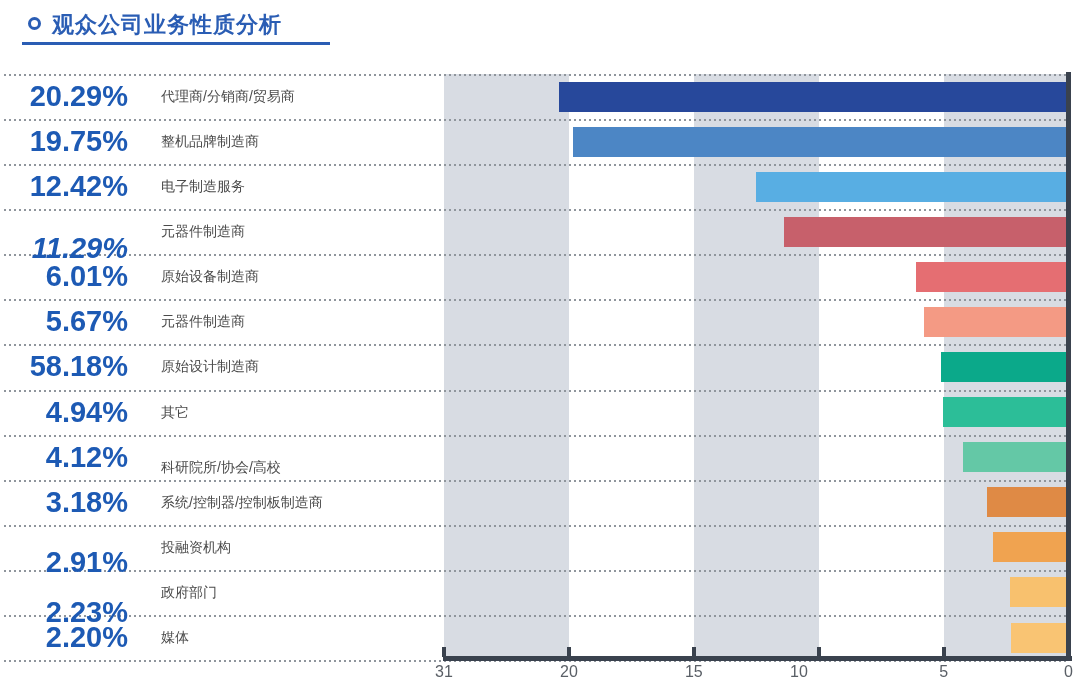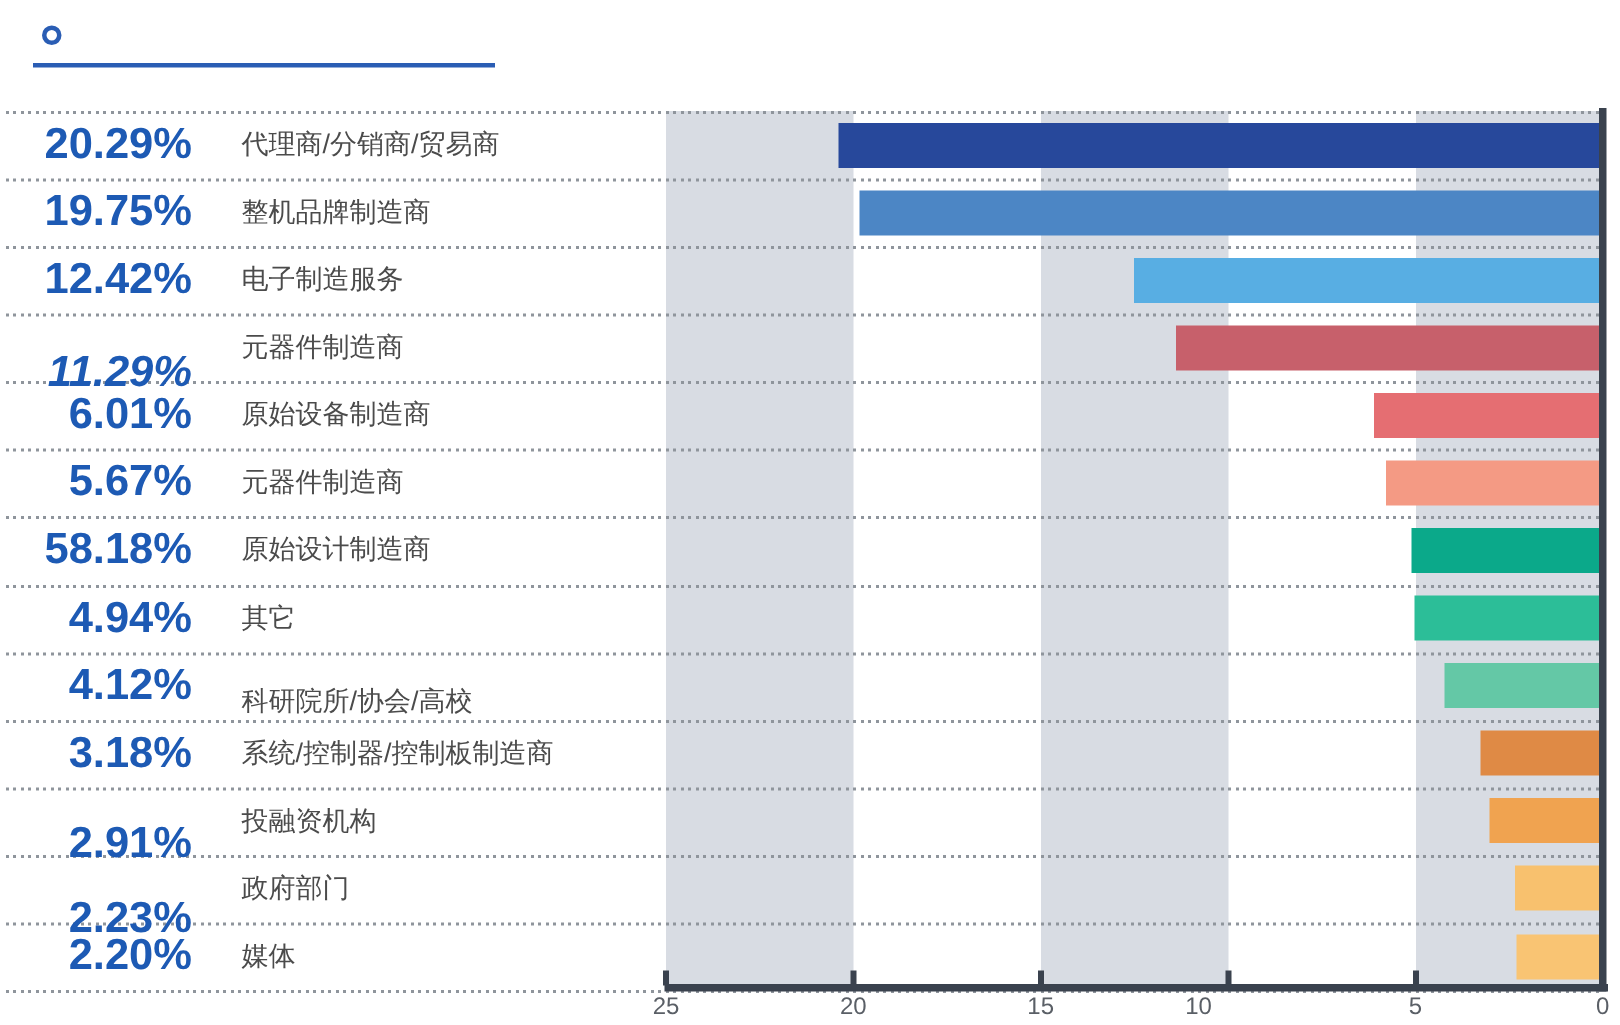--- a/index.html
+++ b/index.html
@@ -26,39 +26,40 @@
   
   .band { position: absolute; top: 74px; height: 585px; background: #d8dce3; }
   .dotline { position: absolute; height: 2px; left: 4px; width: 1062px;
     background: repeating-linear-gradient(90deg, #8f959c 0 2px, transparent 2px 5px); }
   .row-pct {
     position: absolute; left: 0; width: 128px; text-align: right;
     font-size: 29px; font-weight: bold; color: #1d5ab4; line-height: 45px; white-space: nowrap;
   }
   .row-label {
     position: absolute; left: 161px; width: 300px;
-    font-size: 18px; color: #4b4b4b; line-height: 45px; white-space: nowrap;
+    font-size: 14px; color: #4b4b4b; line-height: 45px; white-space: nowrap;
   }
   .bar { position: absolute; height: 30px; }
 
   .zero-line { position: absolute; left: 1066px; top: 72px; width: 5px; height: 589px; background: #3a424e; }
   .axis-line { position: absolute; left: 443px; top: 656px; width: 629px; height: 5px; background: #3a424e; }
   .axis-tick { position: absolute; top: 647px; width: 4px; height: 10px; background: #3a424e; }
   .tick-label {
     position: absolute; top: 663px; width: 44px; text-align: center;
     font-size: 16px; color: #5a5f66;
   }
 </style>
 </head>
 <body>
 
 <div id="stage">
 
   <div class="title-wrap">
     <span class="title-bullet"></span>
+    <span class="title-text">观众公司业务性质分析</span>
     <span class="title-underline"></span>
   </div>
 
   <div id="chart">
       <div class="band" style="left: 444px; width: 124.9px;"></div>
       <div class="band" style="left: 693.8px; width: 124.9px;"></div>
       <div class="band" style="left: 943.6px; width: 122.4px;"></div>
       <div class="dotline" style="top: 74px;"></div>
       <div class="dotline" style="top: 119.08px;"></div>
       <div class="dotline" style="top: 164.16px;"></div>
@@ -108,21 +109,21 @@
       <div class="bar" style="left: 993.308px; width: 72.6918px; top: 532.34px; background: rgb(240, 163, 80);"></div>
       <div class="row-pct" style="top: 590px;">2.23%</div>
       <div class="row-label" style="top: 569.88px;">政府部门</div>
       <div class="bar" style="left: 1010.29px; width: 55.7054px; top: 577.42px; background: rgb(248, 193, 110);"></div>
       <div class="row-pct" style="top: 614.96px;">2.20%</div>
       <div class="row-label" style="top: 614.96px;">媒体</div>
       <div class="bar" style="left: 1011.04px; width: 54.956px; top: 622.5px; background: rgb(249, 196, 115);"></div>
       <div class="zero-line"></div>
       <div class="axis-line"></div>
       <div class="axis-tick" style="left: 442px;"></div>
-      <div class="tick-label" style="left: 422px;">25</div>
+      <div class="tick-label" style="left: 422px;">31</div>
       <div class="axis-tick" style="left: 566.9px;"></div>
       <div class="tick-label" style="left: 546.9px;">20</div>
       <div class="axis-tick" style="left: 691.8px;"></div>
       <div class="tick-label" style="left: 671.8px;">15</div>
       <div class="axis-tick" style="left: 816.7px;"></div>
       <div class="tick-label" style="left: 777px;">10</div>
       <div class="axis-tick" style="left: 941.6px;"></div>
       <div class="tick-label" style="left: 921.6px;">5</div>
       <div class="tick-label" style="left: 1046.5px;">0</div>
     </div>

